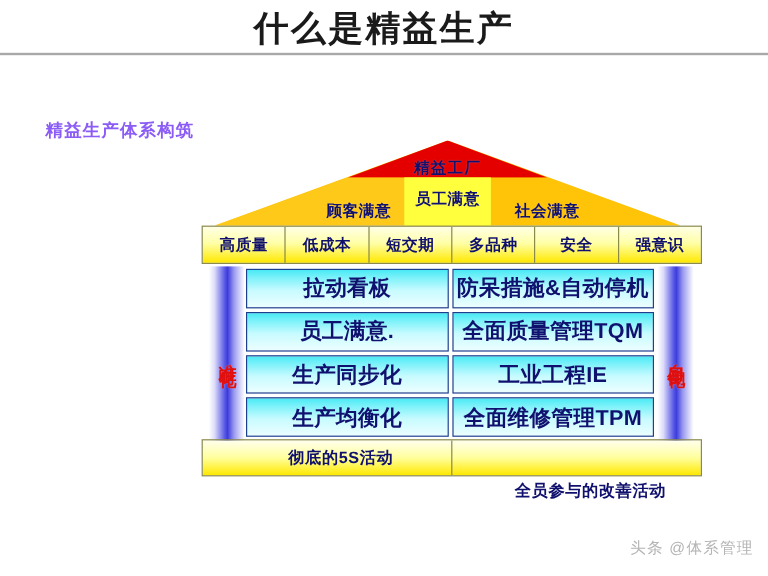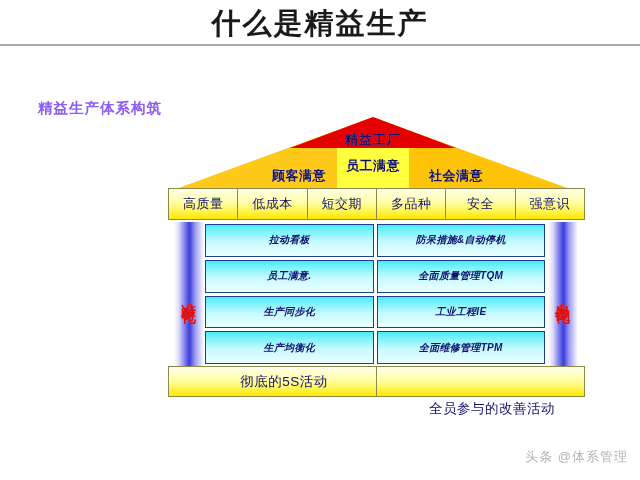--- a/index.html
+++ b/index.html
@@ -120,21 +120,21 @@
     box-sizing: border-box;
     background: linear-gradient(to bottom, #ffffe6 0%, #ffffa8 45%, #ffe800 100%);
   }
   .beam-cell {
     flex: 1 1 0;
     display: flex;
     align-items: center;
     justify-content: center;
     border-right: 1px solid #8a8a4a;
     font-size: 13px;
-    font-weight: normal;
+    font-weight: bold;
     color: #10106e;
     letter-spacing: 0.5px;
     white-space: nowrap;
     box-sizing: border-box;
   }
   .beam-cell:last-child { border-right: none; }
 
   
   .pillar {
     position: absolute;
@@ -179,26 +179,25 @@
   }
   .practice-cell {
     flex: 1 1 0;
     border: 1px solid #1d3f8f;
     box-sizing: border-box;
     background: linear-gradient(to bottom,
                 #49eaf5 0%, #7ff2fa 22%, #c7fbff 55%, #ecfeff 100%);
     display: flex;
     align-items: center;
     justify-content: center;
-    font-size: 10px;
+    font-size: 18px;
     font-weight: bold;
     color: #10106e;
     letter-spacing: 0.3px;
     white-space: nowrap;
-    font-style: italic;
   }
 
   
   .foundation {
     position: absolute;
     left: 168px;
     top: 366px;
     width: 417px;
     height: 31px;
     display: flex;
@@ -206,21 +205,21 @@
     box-sizing: border-box;
     background: linear-gradient(to bottom, #ffffee 0%, #ffff9c 50%, #ffe800 100%);
   }
   .foundation-cell {
     flex: 1 1 0;
     display: flex;
     align-items: center;
     justify-content: center;
     border-right: 1px solid #8a8a4a;
     font-size: 13.5px;
-    font-weight: normal;
+    font-weight: bold;
     color: #10106e;
     letter-spacing: 0.5px;
     white-space: nowrap;
     box-sizing: border-box;
     padding-left: 23px;
   }
   .foundation-cell:last-child { border-right: none; margin-top: 42px; }
 
   
   .watermark {

